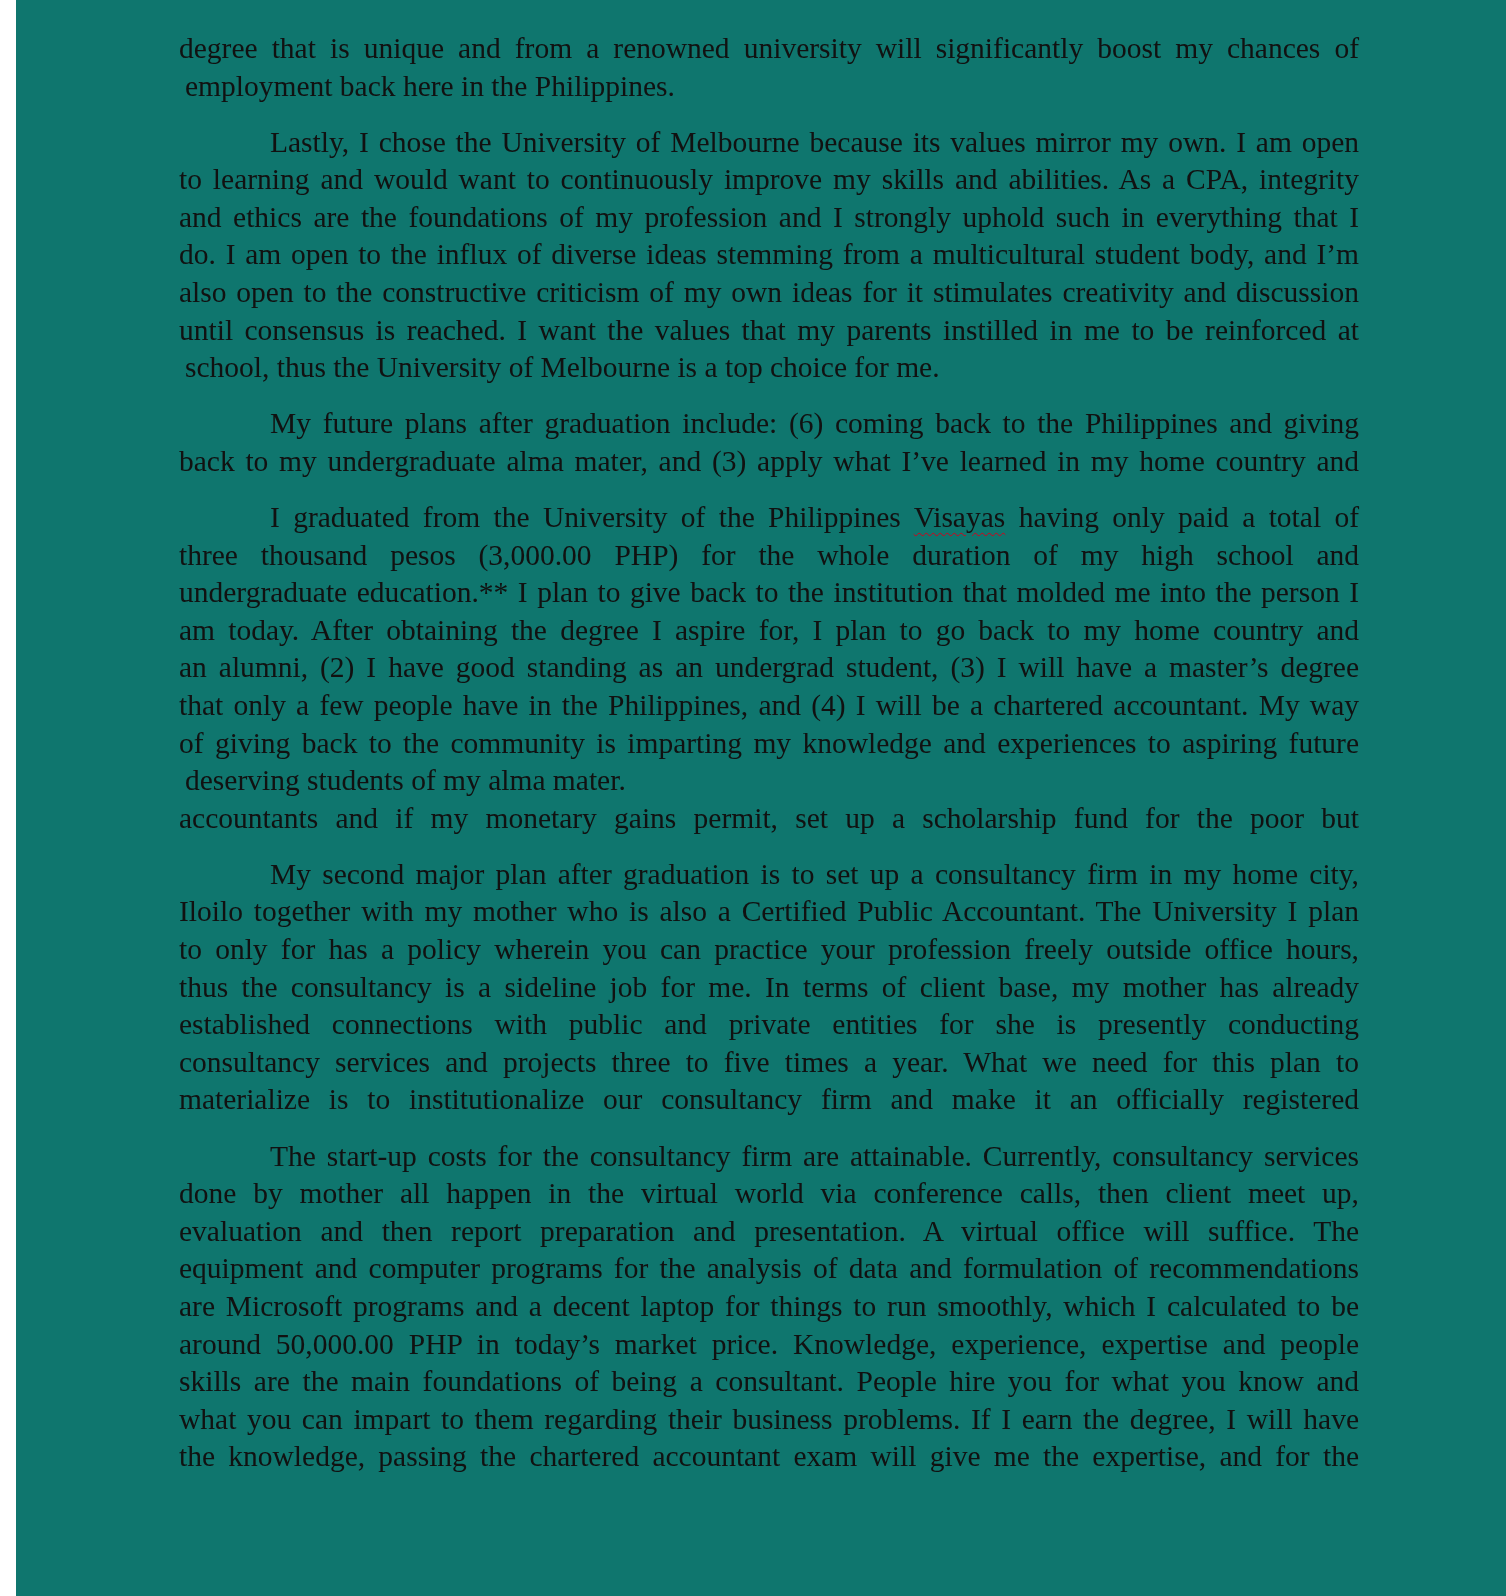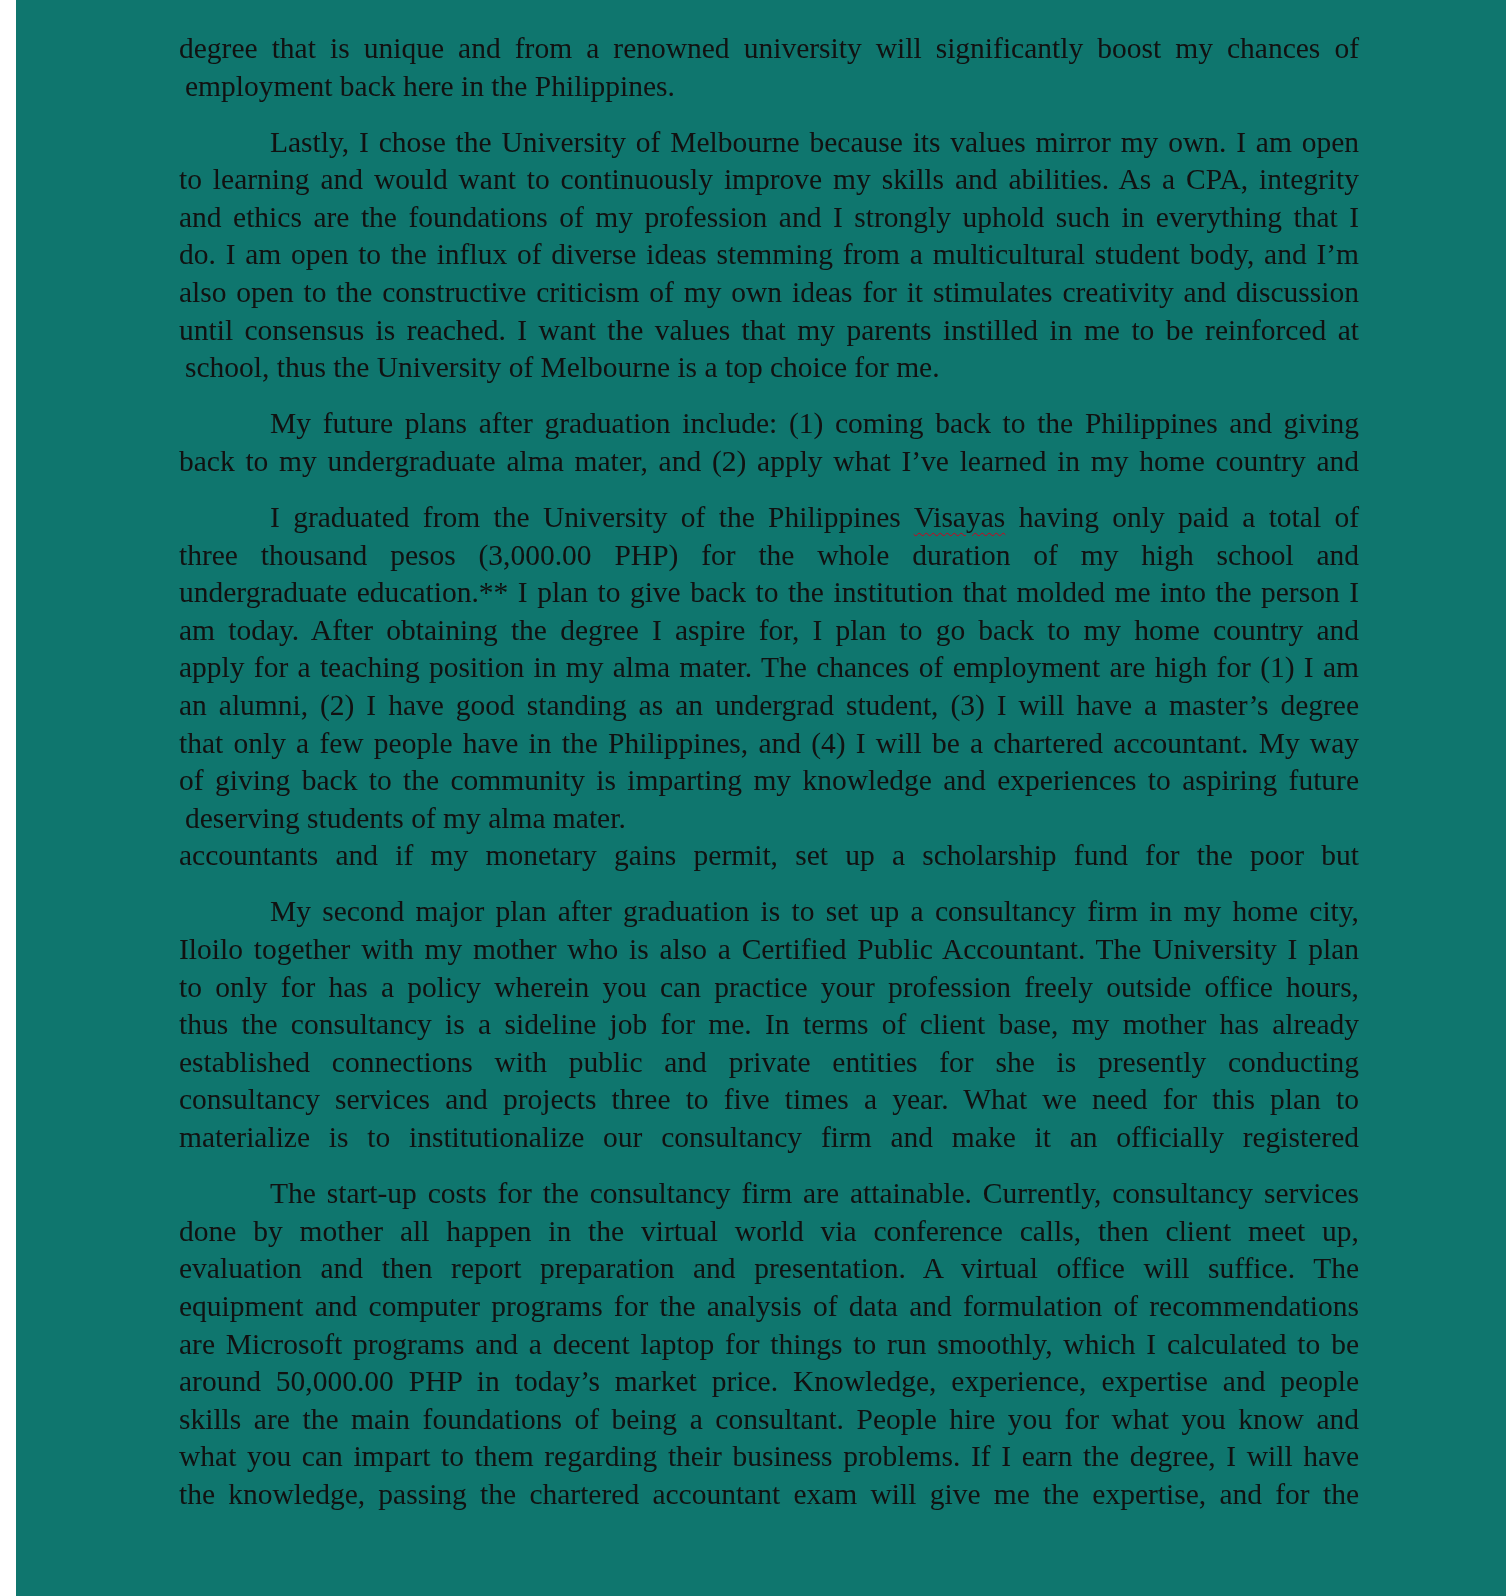--- a/index.html
+++ b/index.html
@@ -35,29 +35,28 @@
       <div class="para">
         <span class="line indent">Lastly, I chose the University of Melbourne because its values mirror my own. I am open</span>
         <span class="line">to learning and would want to continuously improve my skills and abilities. As a CPA, integrity</span>
         <span class="line">and ethics are the foundations of my profession and I strongly uphold such in everything that I</span>
         <span class="line">do. I am open to the influx of diverse ideas stemming from a multicultural student body, and I’m</span>
         <span class="line">also open to the constructive criticism of my own ideas for it stimulates creativity and discussion</span>
         <span class="line">until consensus is reached. I want the values that my parents instilled in me to be reinforced at</span>
         <span class="line last">school, thus the University of Melbourne is a top choice for me.</span>
       </div>
       <div class="para">
-        <span class="line indent">My future plans after graduation include: (1) coming back to the Philippines and giving</span>
-        <span class="line">back to my undergraduate alma mater, and (2) apply what I’ve learned in my home country and</span>
+        <span class="line indent">My future plans after graduation include: (6) coming back to the Philippines and giving</span>
+        <span class="line">back to my undergraduate alma mater, and (3) apply what I’ve learned in my home country and</span>
       </div>
       <div class="para">
         <span class="line indent">I graduated from the University of the Philippines <span class="spell">Visayas</span> having only paid a total of</span>
         <span class="line">three thousand pesos (3,000.00 PHP) for the whole duration of my high school and</span>
         <span class="line">undergraduate education.** I plan to give back to the institution that molded me into the person I</span>
         <span class="line">am today. After obtaining the degree I aspire for, I plan to go back to my home country and</span>
-        <span class="line">apply for a teaching position in my alma mater. The chances of employment are high for (1) I am</span>
         <span class="line">an alumni, (2) I have good standing as an undergrad student, (3) I will have a master’s degree</span>
         <span class="line">that only a few people have in the Philippines, and (4) I will be a chartered accountant. My way</span>
         <span class="line">of giving back to the community is imparting my knowledge and experiences to aspiring future</span>
         <span class="line last">deserving students of my alma mater.</span>
         <span class="line">accountants and if my monetary gains permit, set up a scholarship fund for the poor but</span>
       </div>
       <div class="para">
         <span class="line indent">My second major plan after graduation is to set up a consultancy firm in my home city,</span>
         <span class="line">Iloilo together with my mother who is also a Certified Public Accountant. The University I plan</span>
         <span class="line">to only for has a policy wherein you can practice your profession freely outside office hours,</span>

